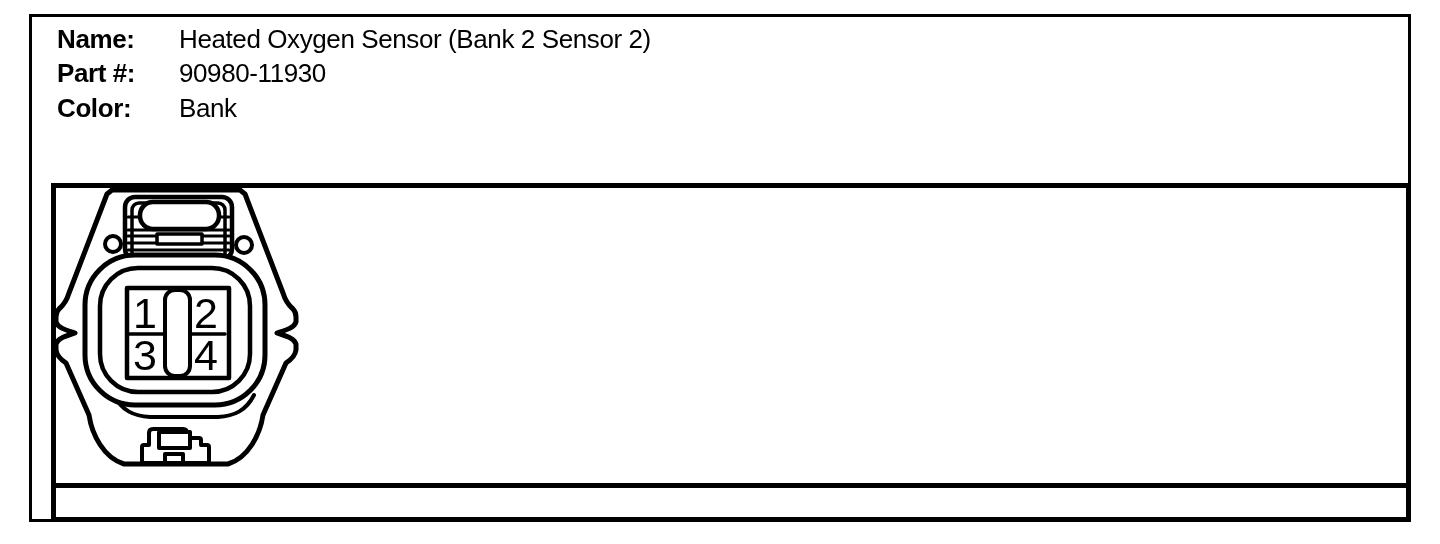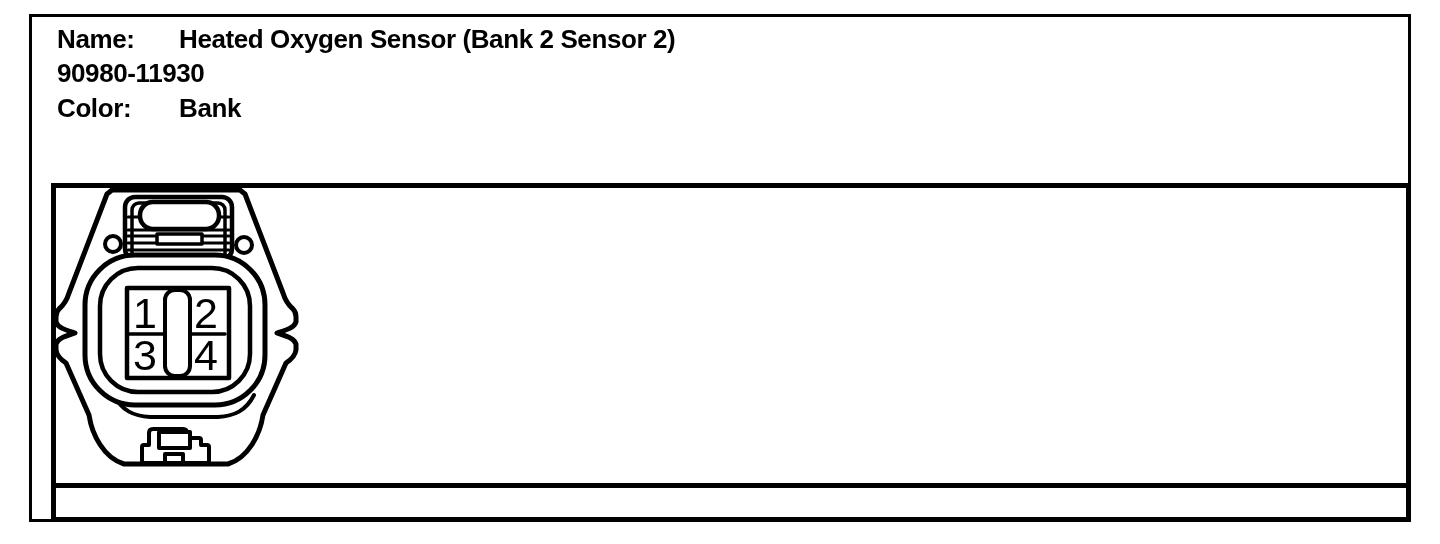--- a/index.html
+++ b/index.html
@@ -9,21 +9,21 @@
     font-family:"Liberation Sans", sans-serif;
     color:#000;
   }
   .frame {
     position:absolute; left:29px; top:14px; width:1382px; height:508px;
     border:3px solid #000; box-sizing:border-box; background:#fff;
   }
   .header { position:absolute; left:57px; top:20px; }
   .hrow { display:flex; height:34.5px; align-items:flex-end; font-size:26px; letter-spacing:-0.4px; }
   .hrow .lbl { font-weight:bold; width:122px; flex:0 0 122px; }
-  .hrow .val { font-weight:bold; white-space:nowrap; }
+  .hrow .val { font-weight:normal; white-space:nowrap; }
   .dtable {
     position:absolute; left:51px; top:183px; width:1360px; height:339px;
     border:5px solid #000; box-sizing:border-box; background:#fff;
   }
   .trow1 { height:300px; border-bottom:5px solid #000; box-sizing:border-box; }
   .trow2 { height:29px; }
   svg.connector { position:absolute; left:52px; top:183px; }
   svg.connector * { stroke:#000000; }
   svg.connector .ln { fill:none; stroke-linecap:round; stroke-linejoin:round; }
   svg.connector .wh { fill:#ffffff; stroke-linejoin:round; }
@@ -38,20 +38,21 @@
 <div class="page">
 
   <div class="frame"></div>
 
   <div class="header">
     <div class="hrow">
       <span class="lbl">Name:</span>
       <span class="val">Heated Oxygen Sensor (Bank 2 Sensor 2)</span>
     </div>
     <div class="hrow">
+      <span class="lbl">Part #:</span>
       <span class="val">90980-11930</span>
     </div>
     <div class="hrow">
       <span class="lbl">Color:</span>
       <span class="val">Bank</span>
     </div>
   </div>
 
   <div class="dtable">
     <div class="trow1"></div>

